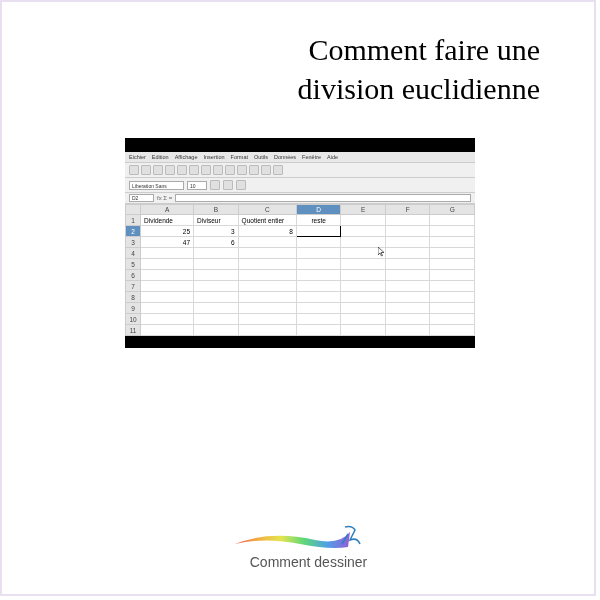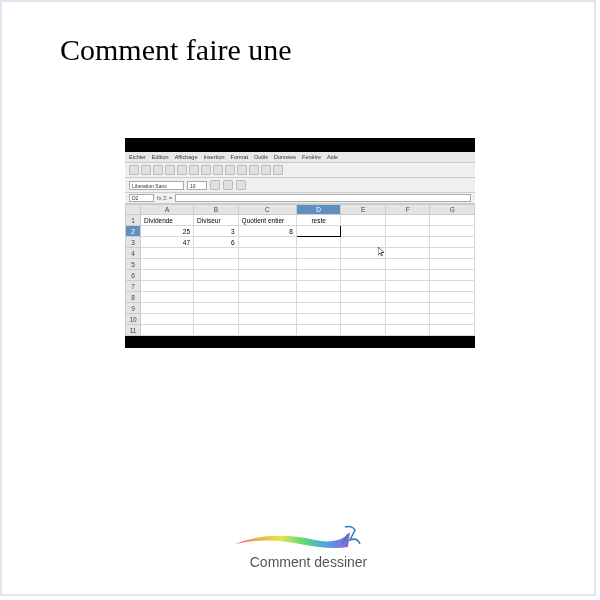--- a/index.html
+++ b/index.html
@@ -5,21 +5,21 @@
 * { margin: 0; padding: 0; box-sizing: border-box; }
 body {
   width: 600px;
   height: 600px;
   background: #ffffff;
   font-family: Arial, sans-serif;
   position: relative;
   overflow: hidden;
 }
 .title {
-  text-align: left;
+  text-align: right;
   font-size: 30px;
   font-weight: normal;
   color: #000;
   padding: 30px 60px 20px 60px;
   line-height: 1.3;
   font-family: "Comic Sans MS", "Segoe Script", cursive;
 }
 .video-frame {
   width: 350px;
   height: 210px;
@@ -167,21 +167,21 @@
   pointer-events: none;
 }
 </style>
 </head>
 <body>
 
 <div class="light-border"></div>
 
 <div class="title">
   <span>Comment faire une</span><br>
-  <br>
+  <span>division euclidienne</span><br>
 </div>
 
 <div class="video-frame">
   <div class="video-content">
 
     <div class="menubar">
       <span>Eichier</span>
       <span>Edition</span>
       <span>Affichage</span>
       <span>Insertion</span>

